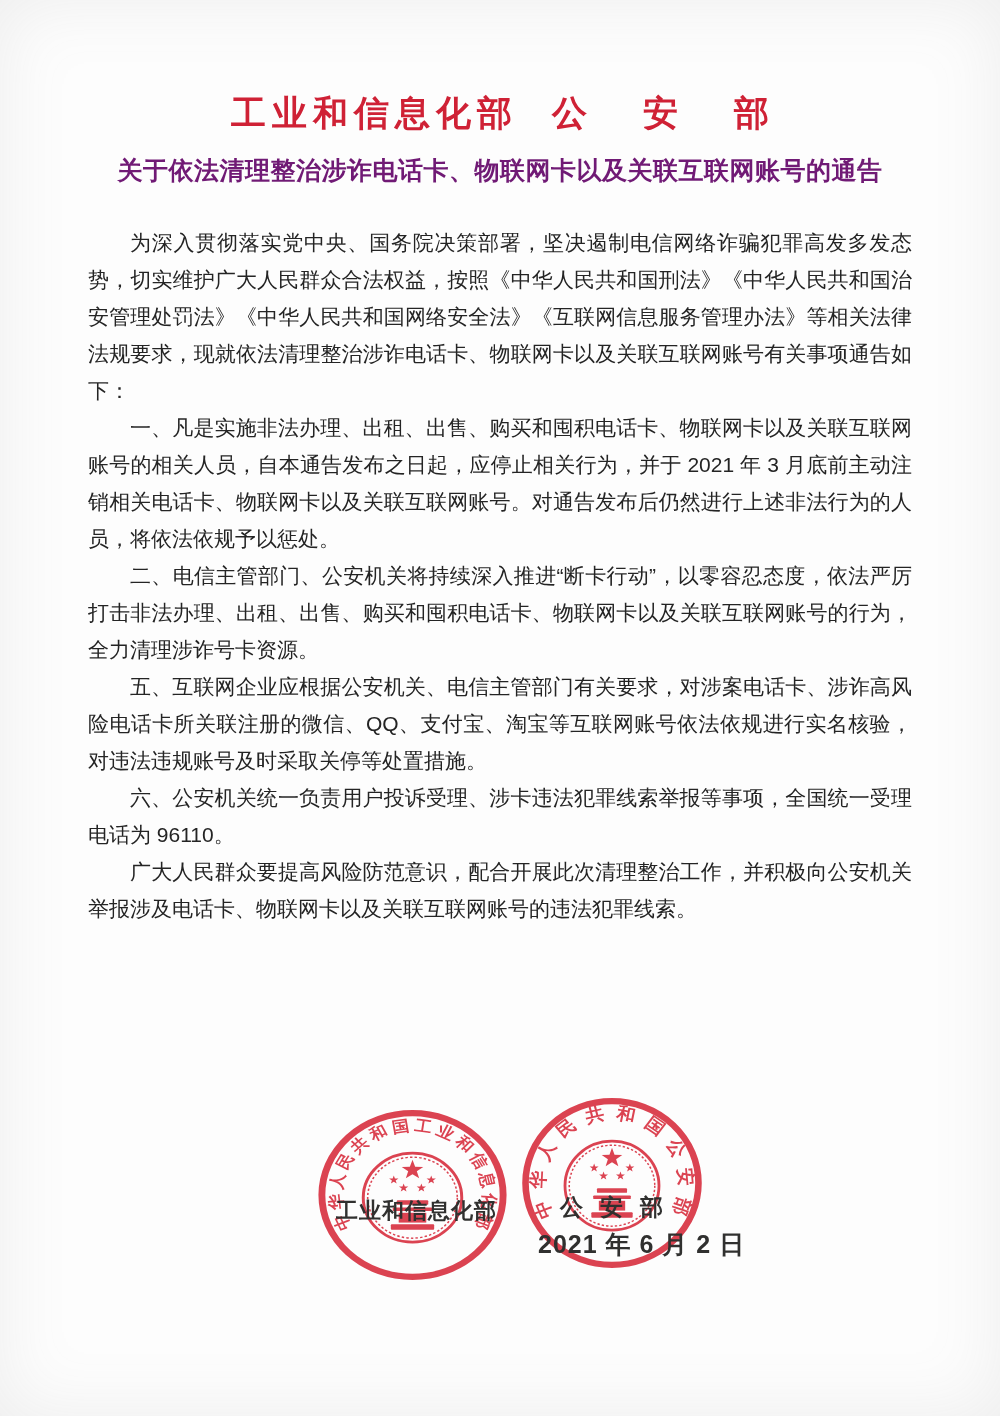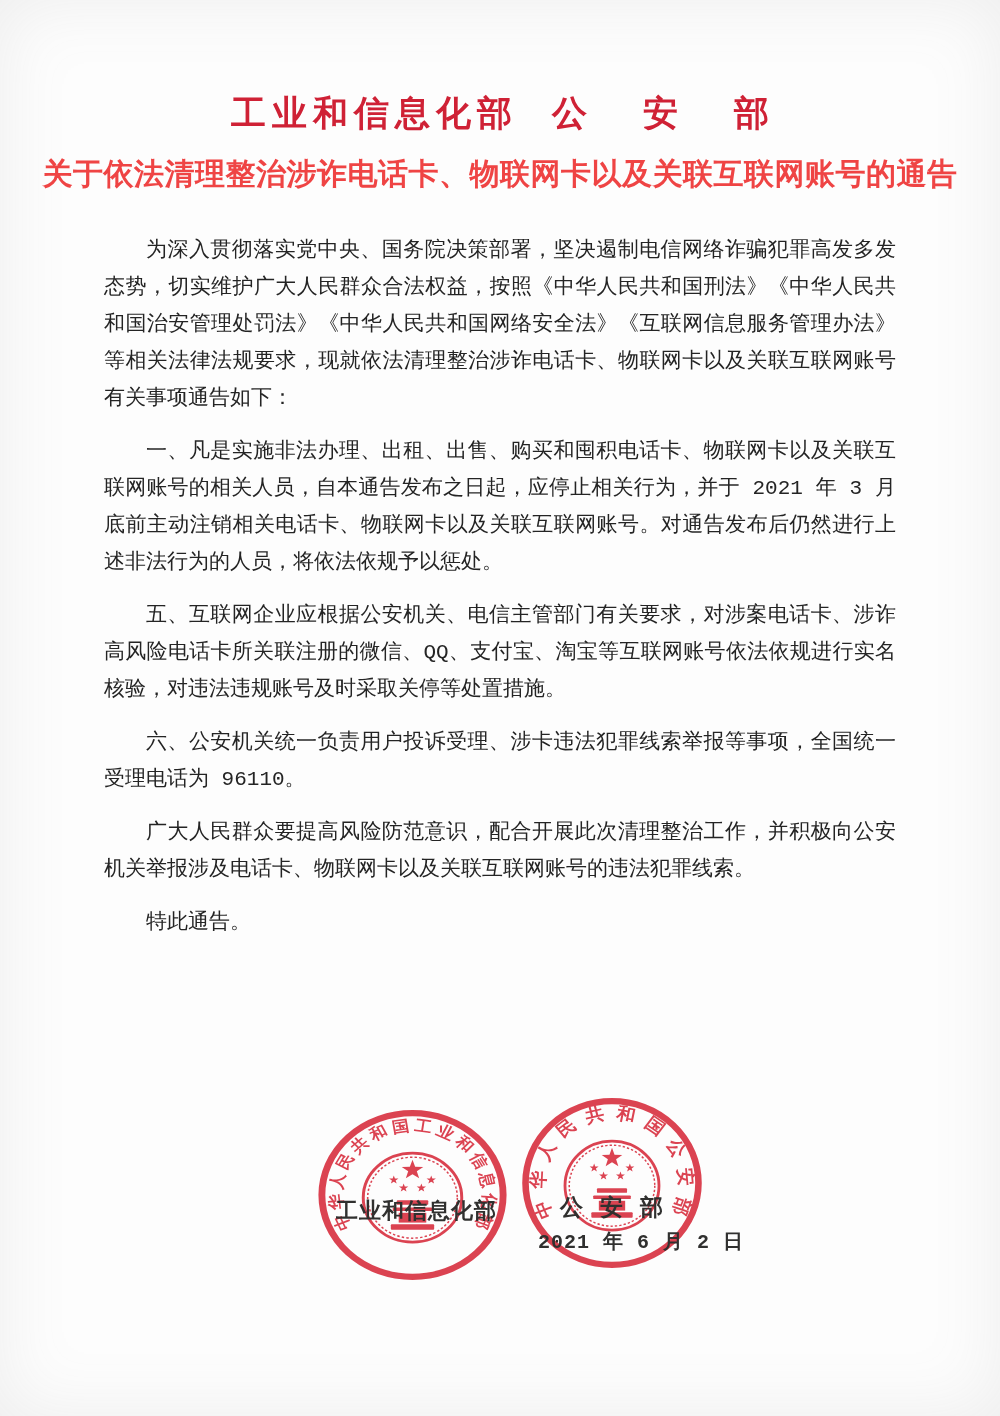--- a/index.html
+++ b/index.html
@@ -10,72 +10,72 @@
     --paper:#fdfdfd;
   }
   *{box-sizing:border-box;margin:0;padding:0;}
   html,body{background:#e9e9e9;}
   .page{
     position:relative;
     width:1000px;
     height:1416px;
     margin:0 auto;
     background:var(--paper);
-    font-family:Liberation Mono, monospace;
+    font-family:Liberation Sans, sans-serif;
     color:var(--text-color);
     overflow:hidden;
     box-shadow:inset 0 0 70px rgba(120,120,120,0.12);
   }
   .doc-header{
     display:flex;
     justify-content:center;
     align-items:baseline;
     gap:40px;
     padding-top:90px;
     color:var(--header-red);
     font-size:35px;
     font-weight:700;
   }
   .ministry-1{letter-spacing:6px;margin-right:-6px;}
   .ministry-2{letter-spacing:56px;margin-right:-56px;}
   .doc-title{
     margin-top:17px;
     text-align:center;
-    font-size:30px;
+    font-size:25px;
     font-weight:700;
-    color:#ef4444;
+    color:#701a75;
     letter-spacing:0.5px;
   }
   .doc-body{
     margin:37px 88px 0 88px;
     font-size:21px;
     line-height:37px;
     text-align:justify;
   }
   .doc-body p{
     text-indent:2em;
-    margin:16px;
+    margin:0;
   }
   
   .seal{position:absolute;}
   .seal svg{width:100%;height:100%;color:var(--seal-red);opacity:0.93;}
   .seal-1{left:314px;top:1106px;width:197px;height:178px;}
   .seal-2{left:518px;top:1094px;width:188px;height:178px;}
   .sig{
     position:absolute;
     font-weight:700;
     color:var(--sig-black);
     white-space:nowrap;
   }
   .sig-1{left:336px;top:1196px;font-size:22px;letter-spacing:1px;}
   .sig-2{left:560px;top:1192px;font-size:23px;letter-spacing:17px;}
   .seal-date{
     position:absolute;
     left:538px;top:1228px;
-    font-size:20px;
+    font-size:25px;
     font-weight:700;
     color:var(--sig-black);
     letter-spacing:1px;
     white-space:nowrap;
   }
 </style>
 </head>
 <body>
 
 <div class="page">
@@ -83,24 +83,24 @@
   <div class="doc-header">
     <span class="ministry-1">工业和信息化部</span>
     <span class="ministry-2">公安部</span>
   </div>
 
   <div class="doc-title">关于依法清理整治涉诈电话卡、物联网卡以及关联互联网账号的通告</div>
 
   <div class="doc-body">
     <p>为深入贯彻落实党中央、国务院决策部署，坚决遏制电信网络诈骗犯罪高发多发态势，切实维护广大人民群众合法权益，按照《中华人民共和国刑法》《中华人民共和国治安管理处罚法》《中华人民共和国网络安全法》《互联网信息服务管理办法》等相关法律法规要求，现就依法清理整治涉诈电话卡、物联网卡以及关联互联网账号有关事项通告如下：</p>
     <p>一、凡是实施非法办理、出租、出售、购买和囤积电话卡、物联网卡以及关联互联网账号的相关人员，自本通告发布之日起，应停止相关行为，并于 2021 年 3 月底前主动注销相关电话卡、物联网卡以及关联互联网账号。对通告发布后仍然进行上述非法行为的人员，将依法依规予以惩处。</p>
+    <p>二、电信主管部门、公安机关将持续深入推进“断卡行动”，以零容忍态度，依法严厉打击非法办理、出租、出售、购买和囤积电话卡、物联网卡以及关联互联网账号的行为，全力清理涉诈号卡资源。</p>
     <p>五、互联网企业应根据公安机关、电信主管部门有关要求，对涉案电话卡、涉诈高风险电话卡所关联注册的微信、QQ、支付宝、淘宝等互联网账号依法依规进行实名核验，对违法违规账号及时采取关停等处置措施。</p>
     <p>六、公安机关统一负责用户投诉受理、涉卡违法犯罪线索举报等事项，全国统一受理电话为 96110。</p>
     <p>广大人民群众要提高风险防范意识，配合开展此次清理整治工作，并积极向公安机关举报涉及电话卡、物联网卡以及关联互联网账号的违法犯罪线索。</p>
-    <p>特此通告。</p>
   </div>
 
   <div class="seal seal-1">
     <svg viewBox="0 0 200 200" preserveAspectRatio="none">
       <circle cx="100" cy="100" r="92" fill="none" stroke="currentColor" stroke-width="7"></circle>
       <path id="sealArc1" d="M 37.6 136 A 72 72 0 1 1 162.4 136" fill="none"></path>
       <text fill="currentColor" font-size="17.5" font-weight="bold">
         <textPath href="#sealArc1" startOffset="0" textLength="300" lengthAdjust="spacing">中华人民共和国工业和信息化部</textPath>
       </text>
       <g>

